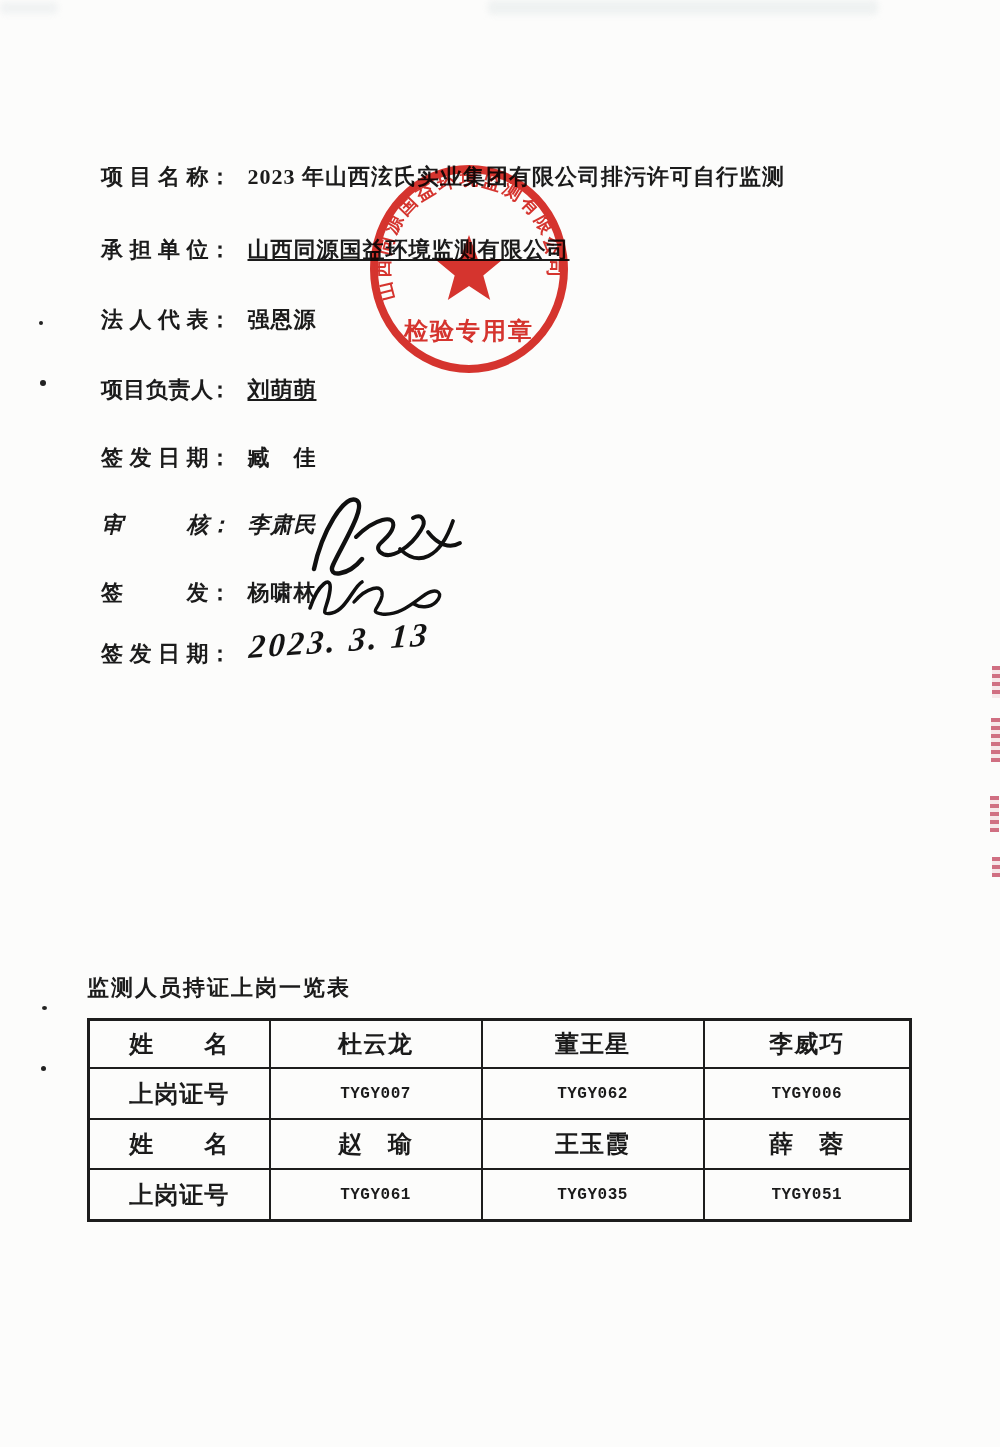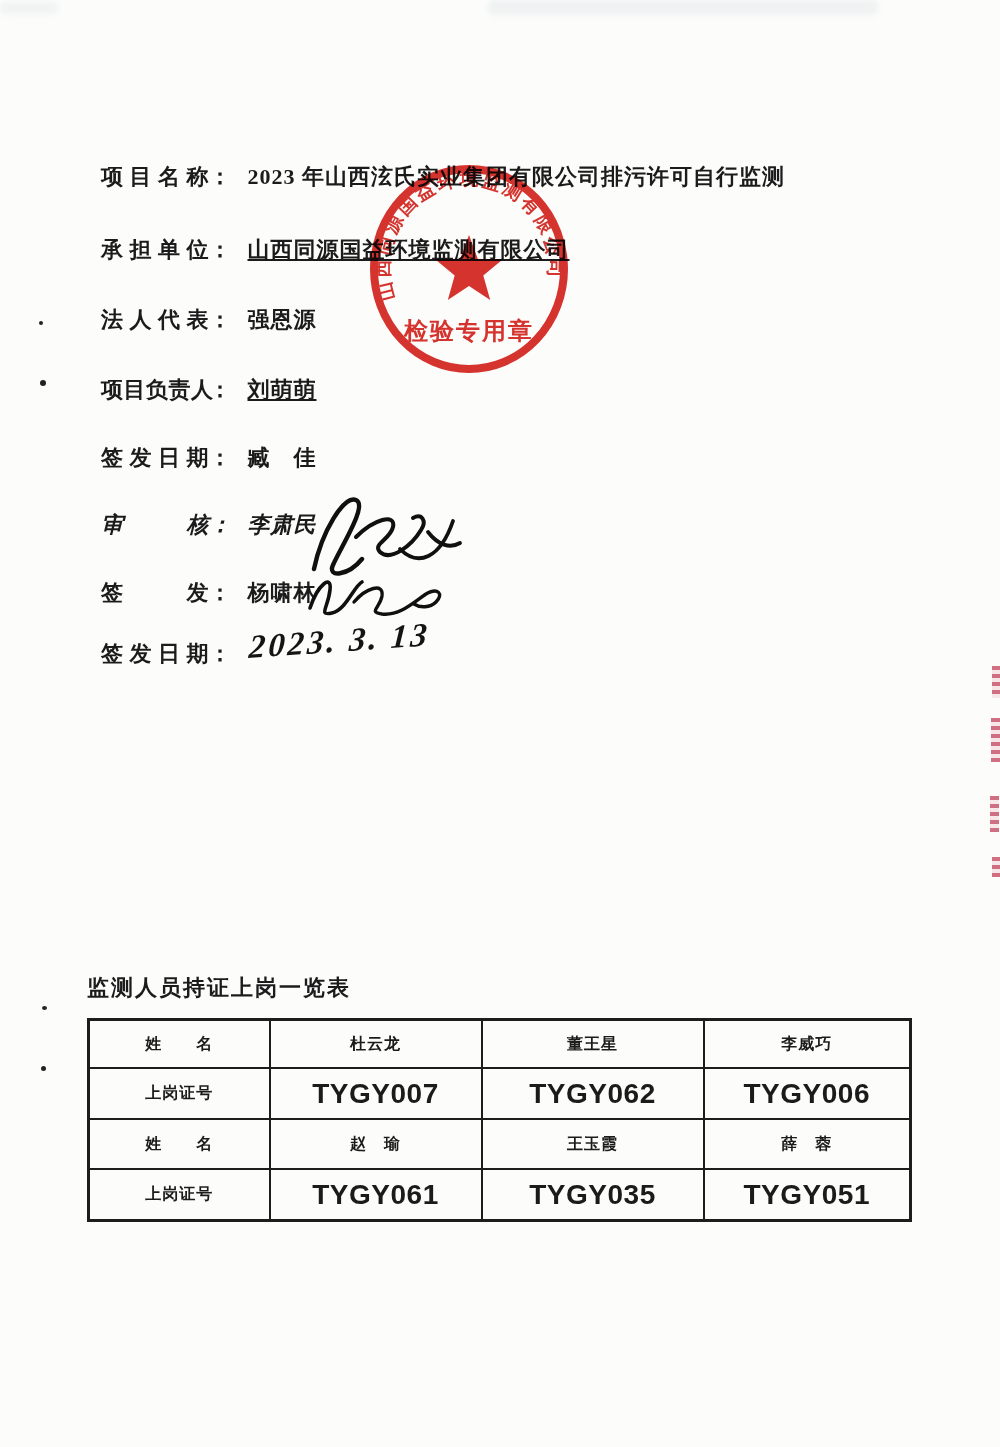--- a/index.html
+++ b/index.html
@@ -70,25 +70,25 @@
     position:absolute;left:87px;top:973px;width:826px;
     text-align:left;font-size:22px;font-weight:700;letter-spacing:2px;
   }
   table.roster{
     position:absolute;left:87px;top:1018px;
     border-collapse:collapse;table-layout:fixed;
     border:3px solid #1d1d1d;
   }
   table.roster td{
     border:2px solid #1d1d1d;text-align:center;vertical-align:middle;
-    font-size:16px;font-weight:700;padding:0;letter-spacing:1px;
+    font-size:24px;font-weight:700;padding:0;letter-spacing:1px;
   }
   table.roster td.code{
-    font-family:Liberation Sans, sans-serif;
-    letter-spacing:.5px;font-size:28px;
+    font-family:Liberation Mono, monospace;
+    letter-spacing:.5px;font-size:16px;
   }
   .c0{width:181px;} .c1{width:212px;} .c2{width:222px;} .c3{width:207px;}
   .r0 td{height:46px;} .r1 td{height:49px;} .r2 td{height:48px;} .r3 td{height:49px;}
 </style>
 </head>
 <body>
 
 <div class="scan-smudge smudge-top-center"></div>
 <div class="scan-smudge smudge-top-left"></div>
 <div class="ink-dot dot1"></div>

